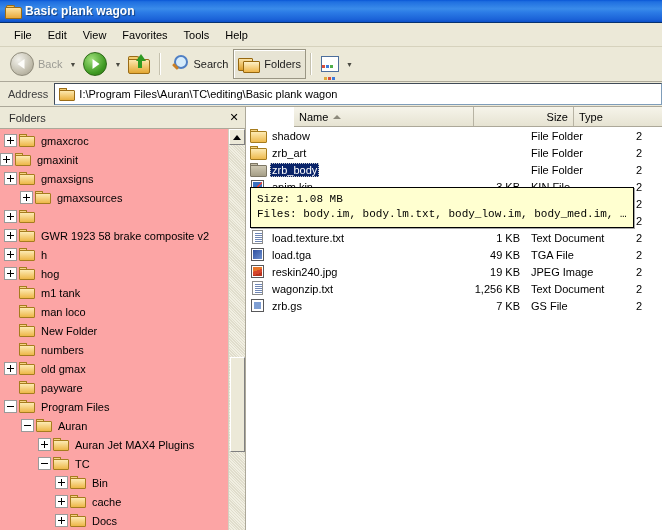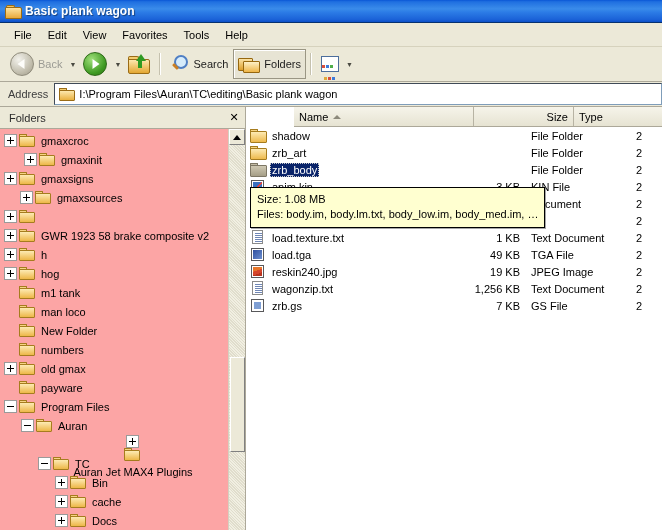--- a/index.html
+++ b/index.html
@@ -151,21 +151,21 @@
 
   
   .tooltip{
     position:absolute;
     background:#ffffd0;border:1px solid #000;
     padding:4px 6px 5px 6px;
     font-size:11px;color:#000;line-height:15px;
     box-shadow:1px 1px 0 rgba(0,0,0,.35);
     white-space:nowrap;
   }
-  .tt-line{white-space:nowrap;}
+  .tt-line{white-space:nowrap;font-family:Liberation Mono, monospace;}
 
   .listpane-bottom{height:14px;flex:0 0 14px;background:#fff;}
 </style>
 </head>
 <body>
 
 <div class="window">
 
   <div class="titlebar">
     <div class="title-ico">
@@ -253,21 +253,21 @@
       <div class="tree-body">
         <div class="tree-scrollarea" id="tree-rows">
             <div class="trow" style="padding-left: 4px;">
               <span class="tplug has plus"></span>
               <span class="tfold">
                 <i class="t"></i>
                 <i class="b"></i>
               </span>
               <span class="tlabel">gmaxcroc</span>
             </div>
-            <div class="trow" style="padding-left: 0; margin-left: 24px;">
+            <div class="trow" style="padding-left: 0;">
               <span class="tplug has plus"></span>
               <span class="tfold">
                 <i class="t"></i>
                 <i class="b"></i>
               </span>
               <span class="tlabel">gmaxinit</span>
             </div>
             <div class="trow" style="padding-left: 4px;">
               <span class="tplug has plus"></span>
               <span class="tfold">
@@ -372,21 +372,21 @@
               <span class="tlabel">Program Files</span>
             </div>
             <div class="trow" style="padding-left: 21px;">
               <span class="tplug has"></span>
               <span class="tfold">
                 <i class="t"></i>
                 <i class="b"></i>
               </span>
               <span class="tlabel">Auran</span>
             </div>
-            <div class="trow" style="padding-left: 38px; flex-direction: column;">
+            <div class="trow" style="padding-left: 38px;">
               <span class="tplug has plus"></span>
               <span class="tfold">
                 <i class="t"></i>
                 <i class="b"></i>
               </span>
               <span class="tlabel">Auran Jet MAX4 Plugins</span>
             </div>
             <div class="trow" style="padding-left: 38px;">
               <span class="tplug has"></span>
               <span class="tfold">

